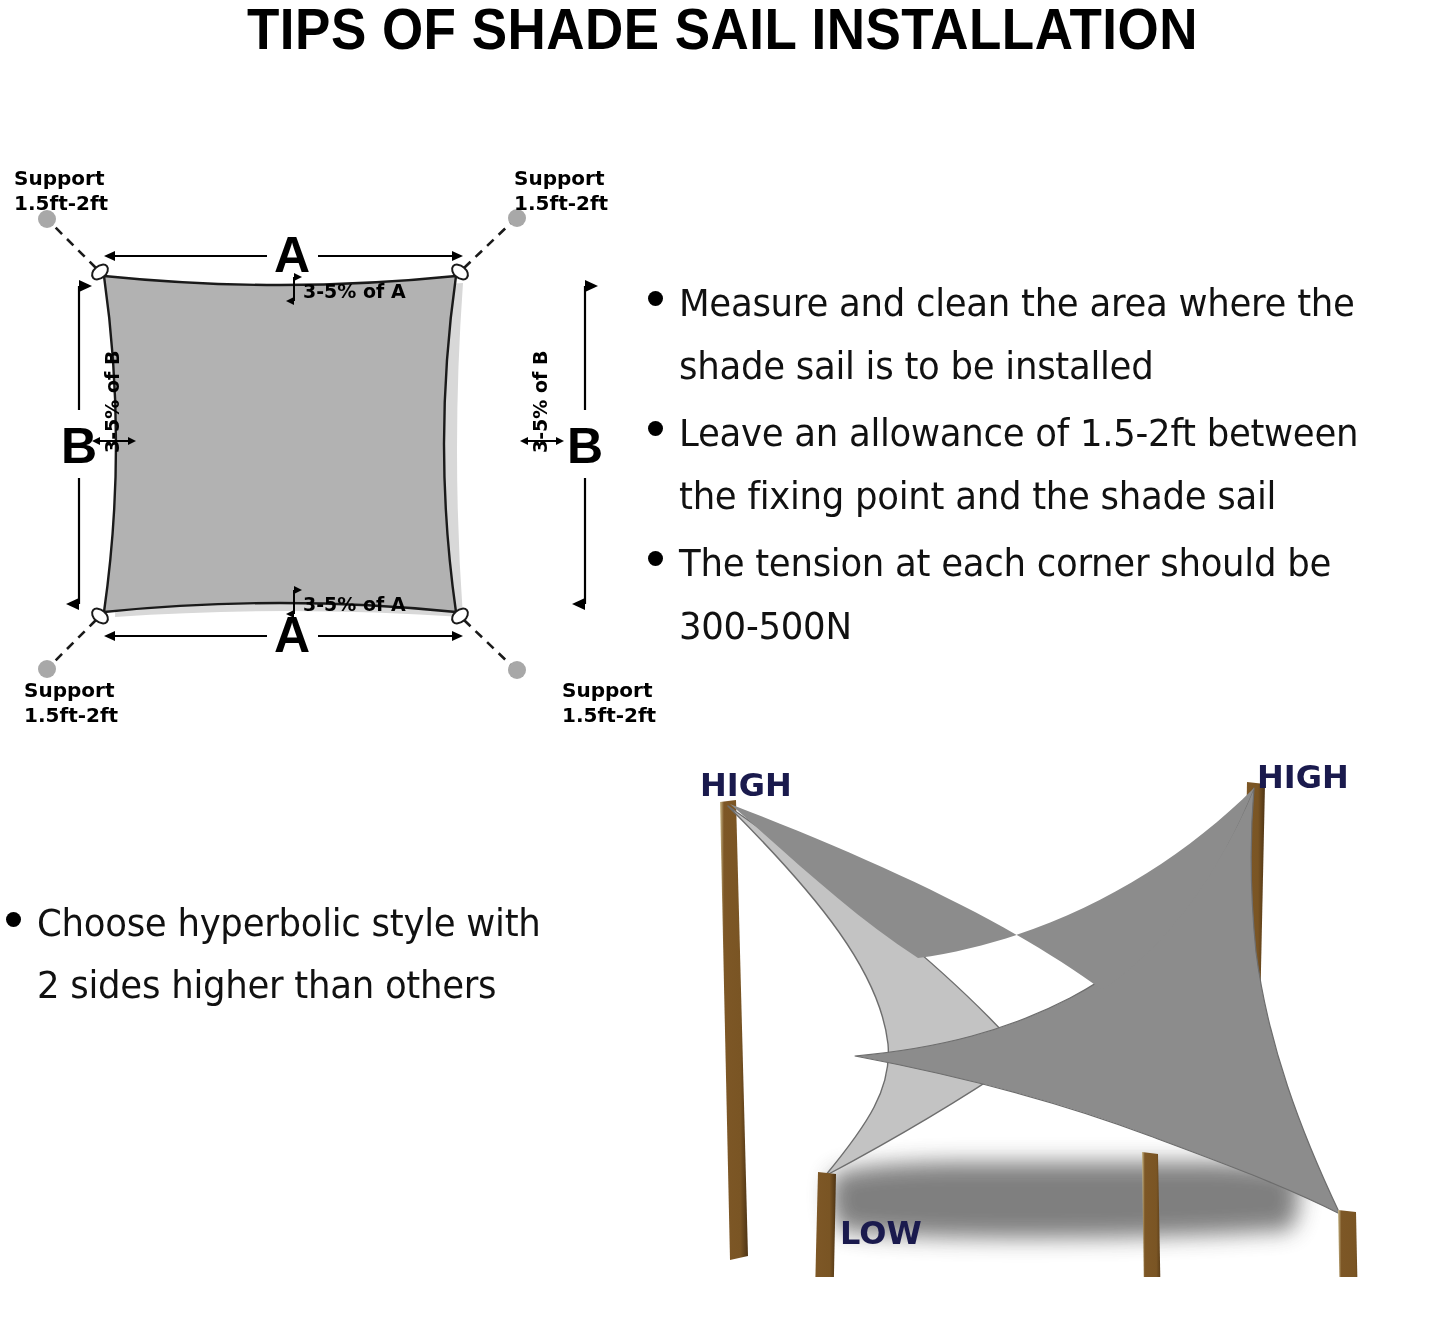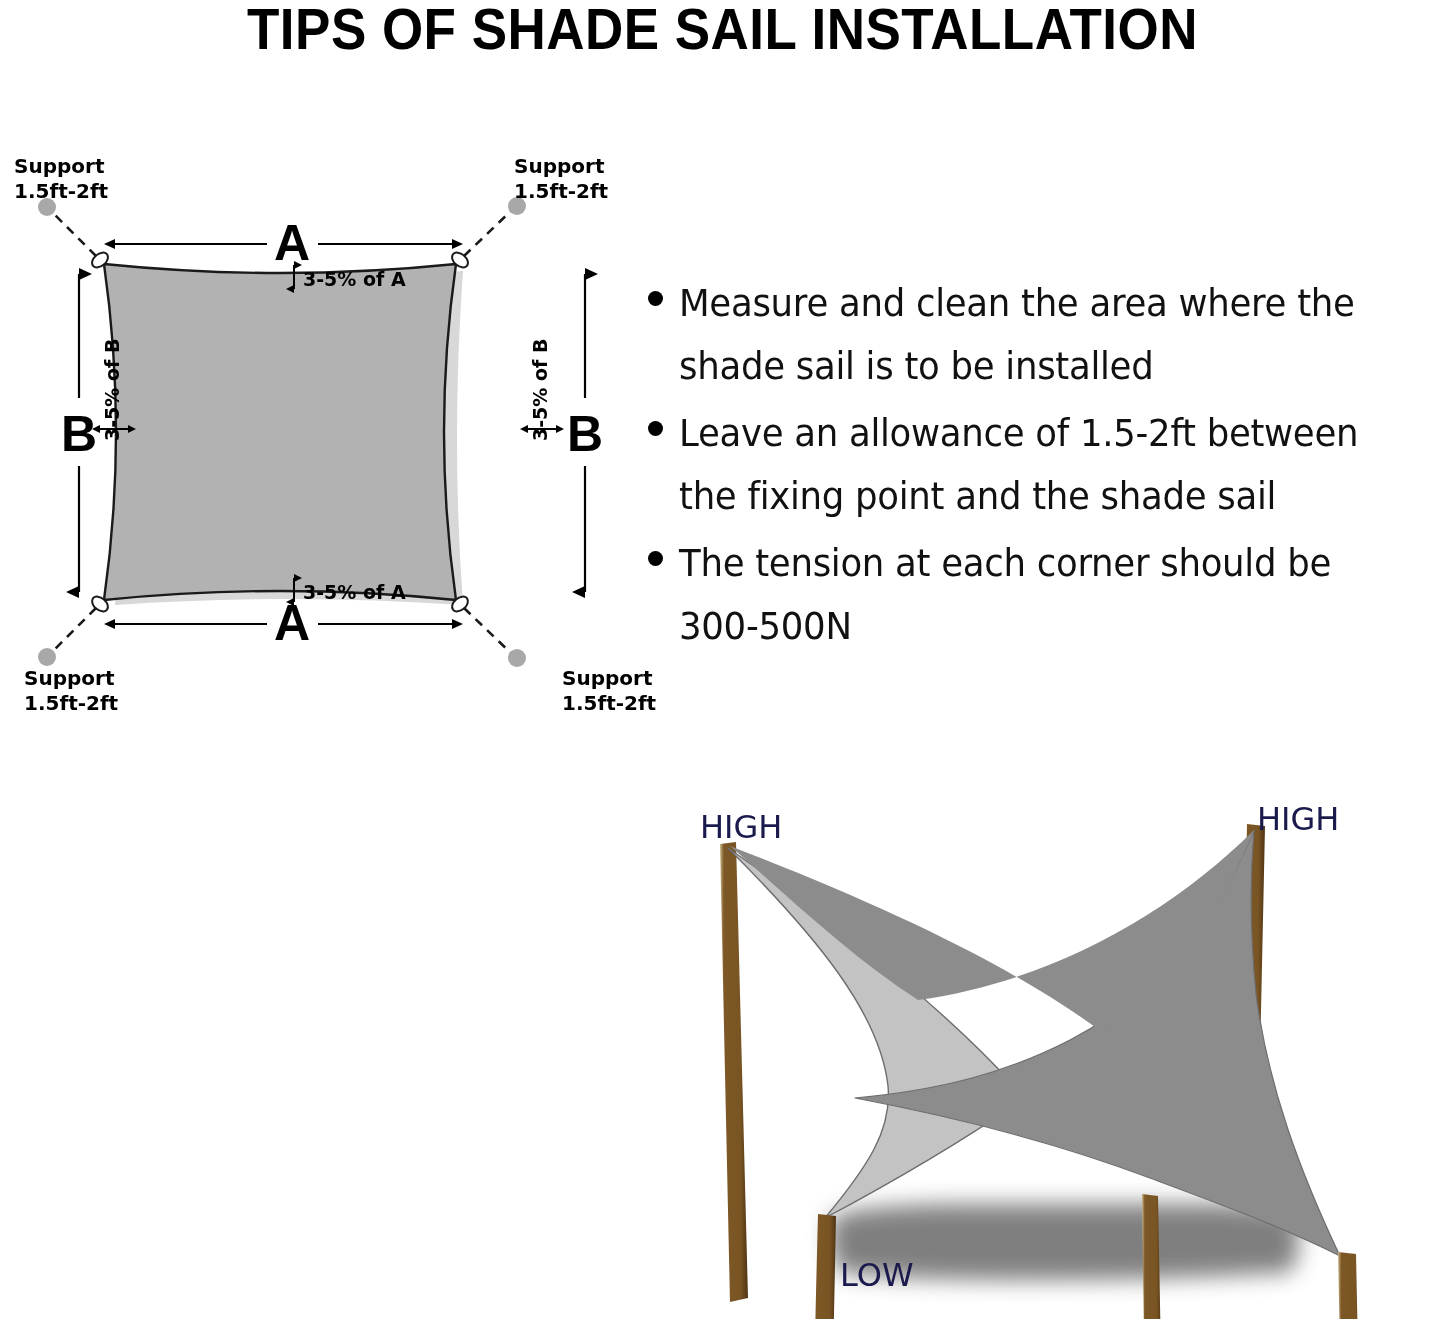--- a/index.html
+++ b/index.html
@@ -31,21 +31,21 @@
     transform-origin: center top;
     white-space: nowrap;
     line-height: 66px;
     color: #000;
   }
 
   
   #rect-diagram {
     position: absolute;
     left: 0px;
-    top: 148px;
+    top: 160px;
     width: 660px;
     height: 570px;
   }
   #rect-diagram svg { display: block; }
 
   
   #tips-list-right {
     position: absolute;
     left: 648px;
     top: 272px;
@@ -79,23 +79,24 @@
     letter-spacing: -0.3px;
     transform: scaleX(0.96);
     transform-origin: left center;
   }
   #tips-list-left .bullet-text { font-size: 37px; line-height: 62px; }
 
   
   #hyperbolic-illustration {
     position: absolute;
     left: 650px;
-    top: 786px;
+    top: 744px;
     width: 795px;
     height: 533px;
+    font-weight: bold;
   }
   #hyperbolic-illustration svg { display: block; }
 </style>
 </head>
 <body>
 
 <div id="page-title">TIPS OF SHADE SAIL INSTALLATION</div>
 
 <div id="rect-diagram">
   <svg width="660" height="570" viewBox="0 0 660 570" xmlns="http://www.w3.org/2000/svg">
@@ -233,20 +234,27 @@
   <div class="bullet-row">
     <span class="bullet-dot"></span>
     <div class="bullet-text">
       <div>The tension at each corner should be</div>
       <div>300-500N</div>
     </div>
   </div>
 </div>
 
 <div id="tips-list-left">
+  <div class="bullet-row">
+    <span class="bullet-dot"></span>
+    <div class="bullet-text">
+      <div>Choose hyperbolic style with</div>
+      <div>2 sides higher than others</div>
+    </div>
+  </div>
 </div>
 
 <div id="hyperbolic-illustration">
   <svg width="795" height="533" viewBox="0 0 795 533" xmlns="http://www.w3.org/2000/svg">
     <defs>
       <filter id="blurShadow" x="-25%" y="-60%" width="150%" height="240%">
         <feGaussianBlur stdDeviation="11"></feGaussianBlur>
       </filter>
       <linearGradient id="postGrad" x1="0" y1="0" x2="1" y2="0">
         <stop offset="0%" stop-color="#c9b98a"></stop>

